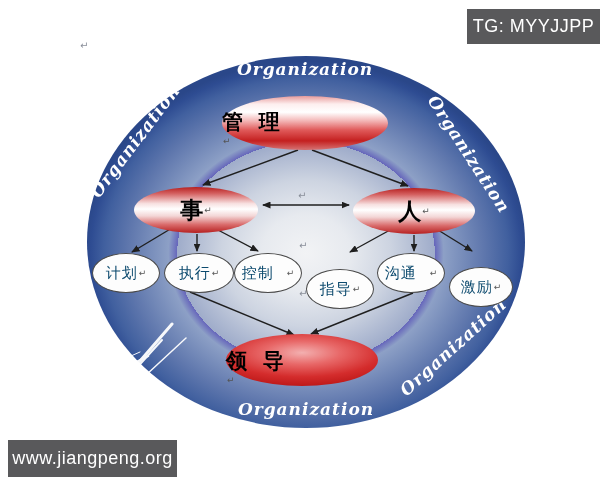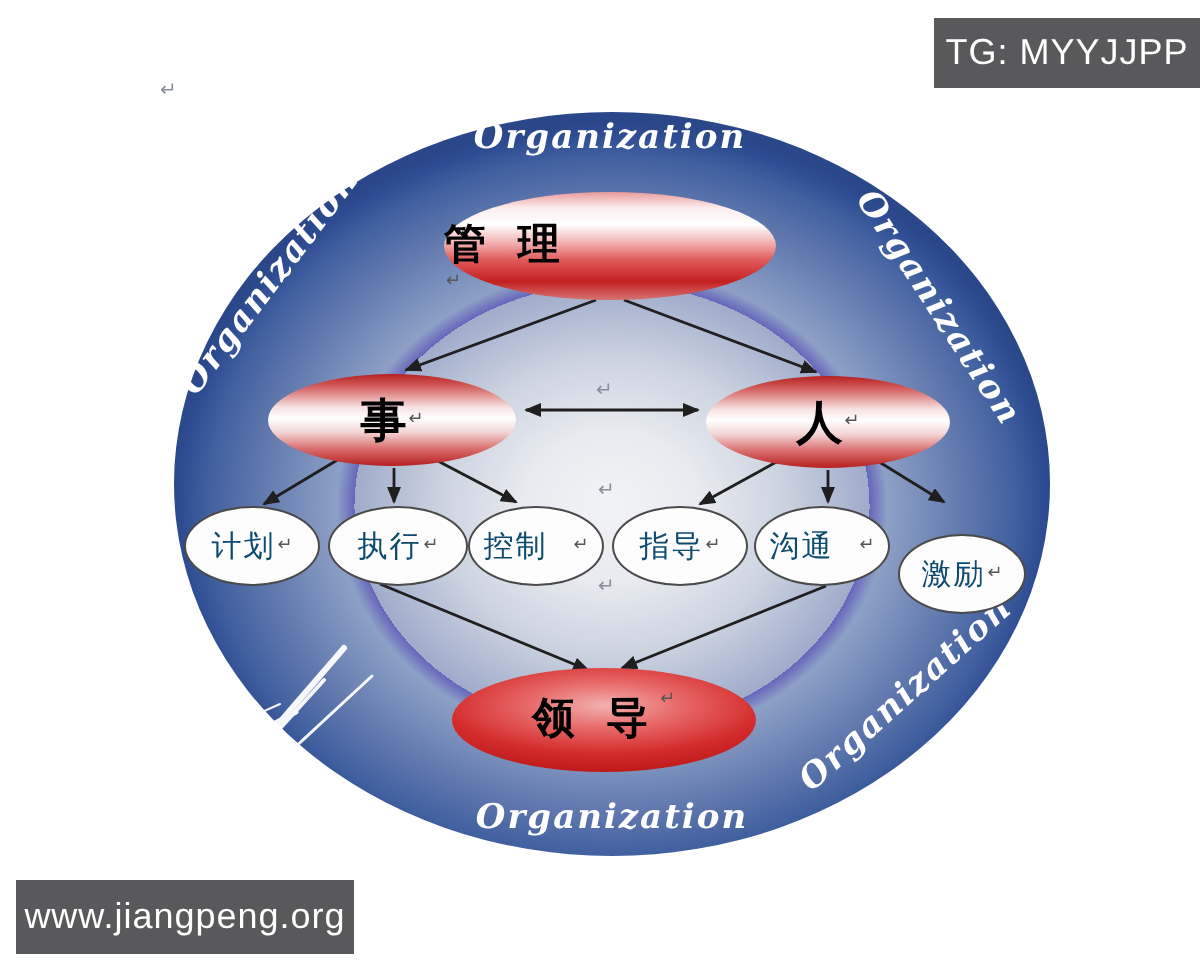--- a/index.html
+++ b/index.html
@@ -32,21 +32,21 @@
       #f3b6b6 46%, #e05a5a 63%, #c42020 83%, #d46a6a 98%);
     align-items:flex-start; padding-top:7px; box-sizing:border-box;flex-direction:column;
   }
   .node-mid {
     background: linear-gradient(180deg, #b62020 0%, #d46060 14%, #f7e0e0 36%,
       #ffffff 48%, #f3d6d6 63%, #d96a6a 82%, #b62020 100%);
   }
   .node-lead {
     background: radial-gradient(ellipse 90% 80% at 50% 36%, #f3b0b0 0%, #e86868 28%,
       #d42c2c 58%, #b61212 88%, #c23030 100%);
-    align-items:flex-start; padding-top:11px; box-sizing:border-box;
+    align-items:flex-start; padding-top:11px; box-sizing:border-box;flex-direction:column;
   }
   .node-white { background:#fdfdfd; border:1px solid #4a4a4a; }
   .cjk-lg { font-size:21px; font-weight:bold; letter-spacing:5px; }
   .cjk-md { font-size:23px; font-weight:bold; }
   .cjk-sm { font-size:15px; color:#0c4a6e; letter-spacing:1px; }
   .ret {
     font-size:9px; color:#555; margin-left:1px; font-weight:normal;
     font-family:"DejaVu Sans",sans-serif; letter-spacing:0;
   }
   .float-ret {
@@ -128,21 +128,21 @@
       <span class="ret">↵</span>
   </div>
   <div class="node node-white" style="left:164px; top:253px; width:68px; height:38px;">
     <span class="cjk-sm">执行</span>
       <span class="ret">↵</span>
   </div>
   <div class="node node-white" style="left:234px; top:253px; width:66px; height:38px;gap:12px;">
     <span class="cjk-sm">控制</span>
       <span class="ret">↵</span>
   </div>
-  <div class="node node-white" style="left:306px; top:253px; width:66px; height:38px;">
+  <div class="node node-white" style="left:306px; top:269px; width:66px; height:38px;">
     <span class="cjk-sm">指导</span>
       <span class="ret">↵</span>
   </div>
   <div class="node node-white" style="left:377px; top:253px; width:66px; height:38px;gap:12px;">
     <span class="cjk-sm">沟通</span>
       <span class="ret">↵</span>
   </div>
   <div class="node node-white" style="left:449px; top:267px; width:62px; height:38px;">
     <span class="cjk-sm">激励</span>
       <span class="ret">↵</span>

